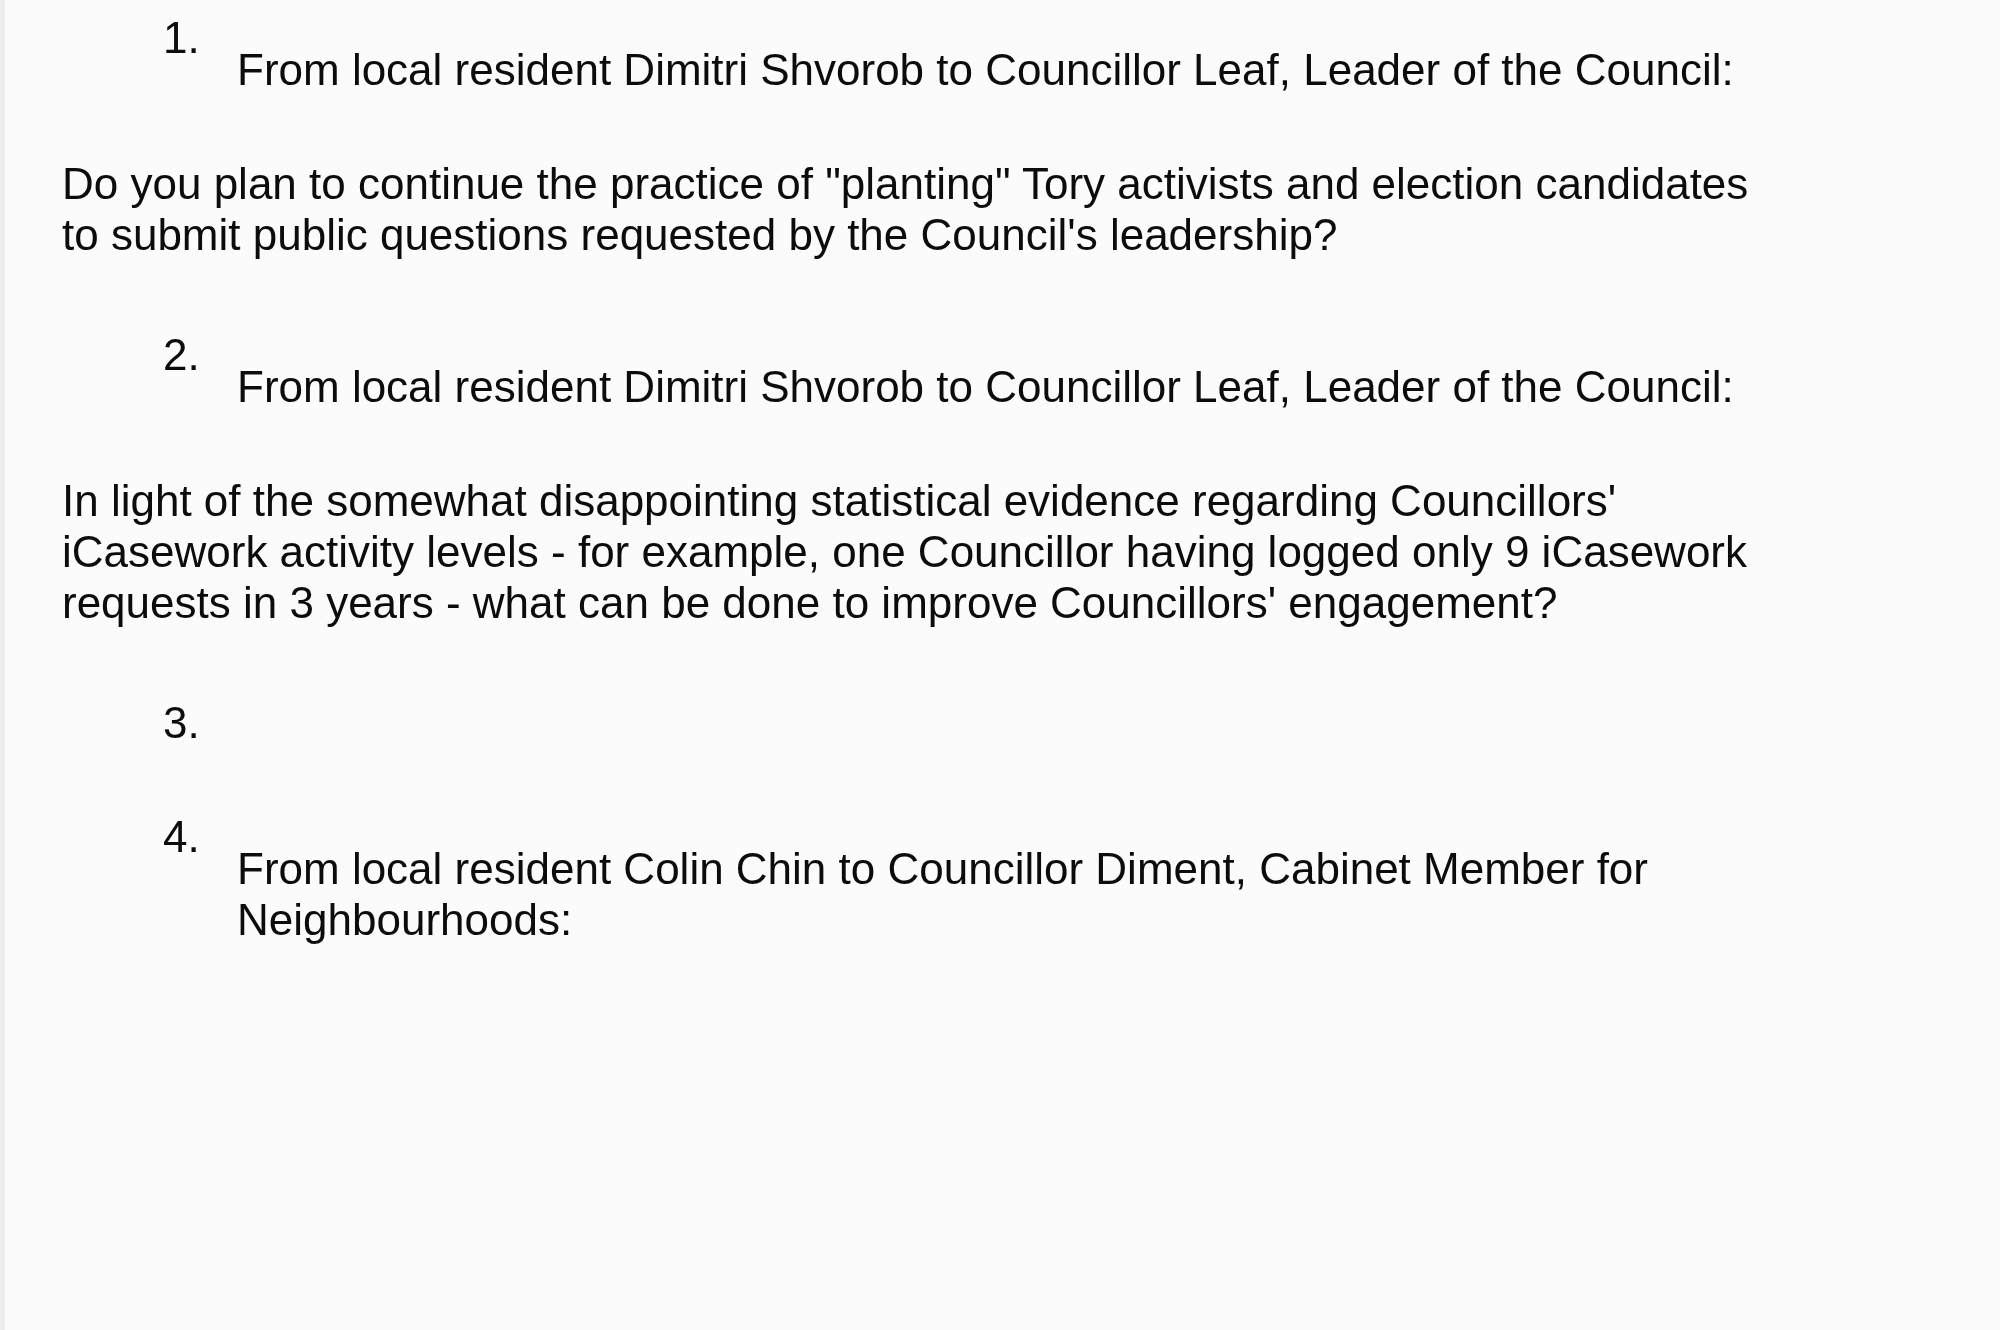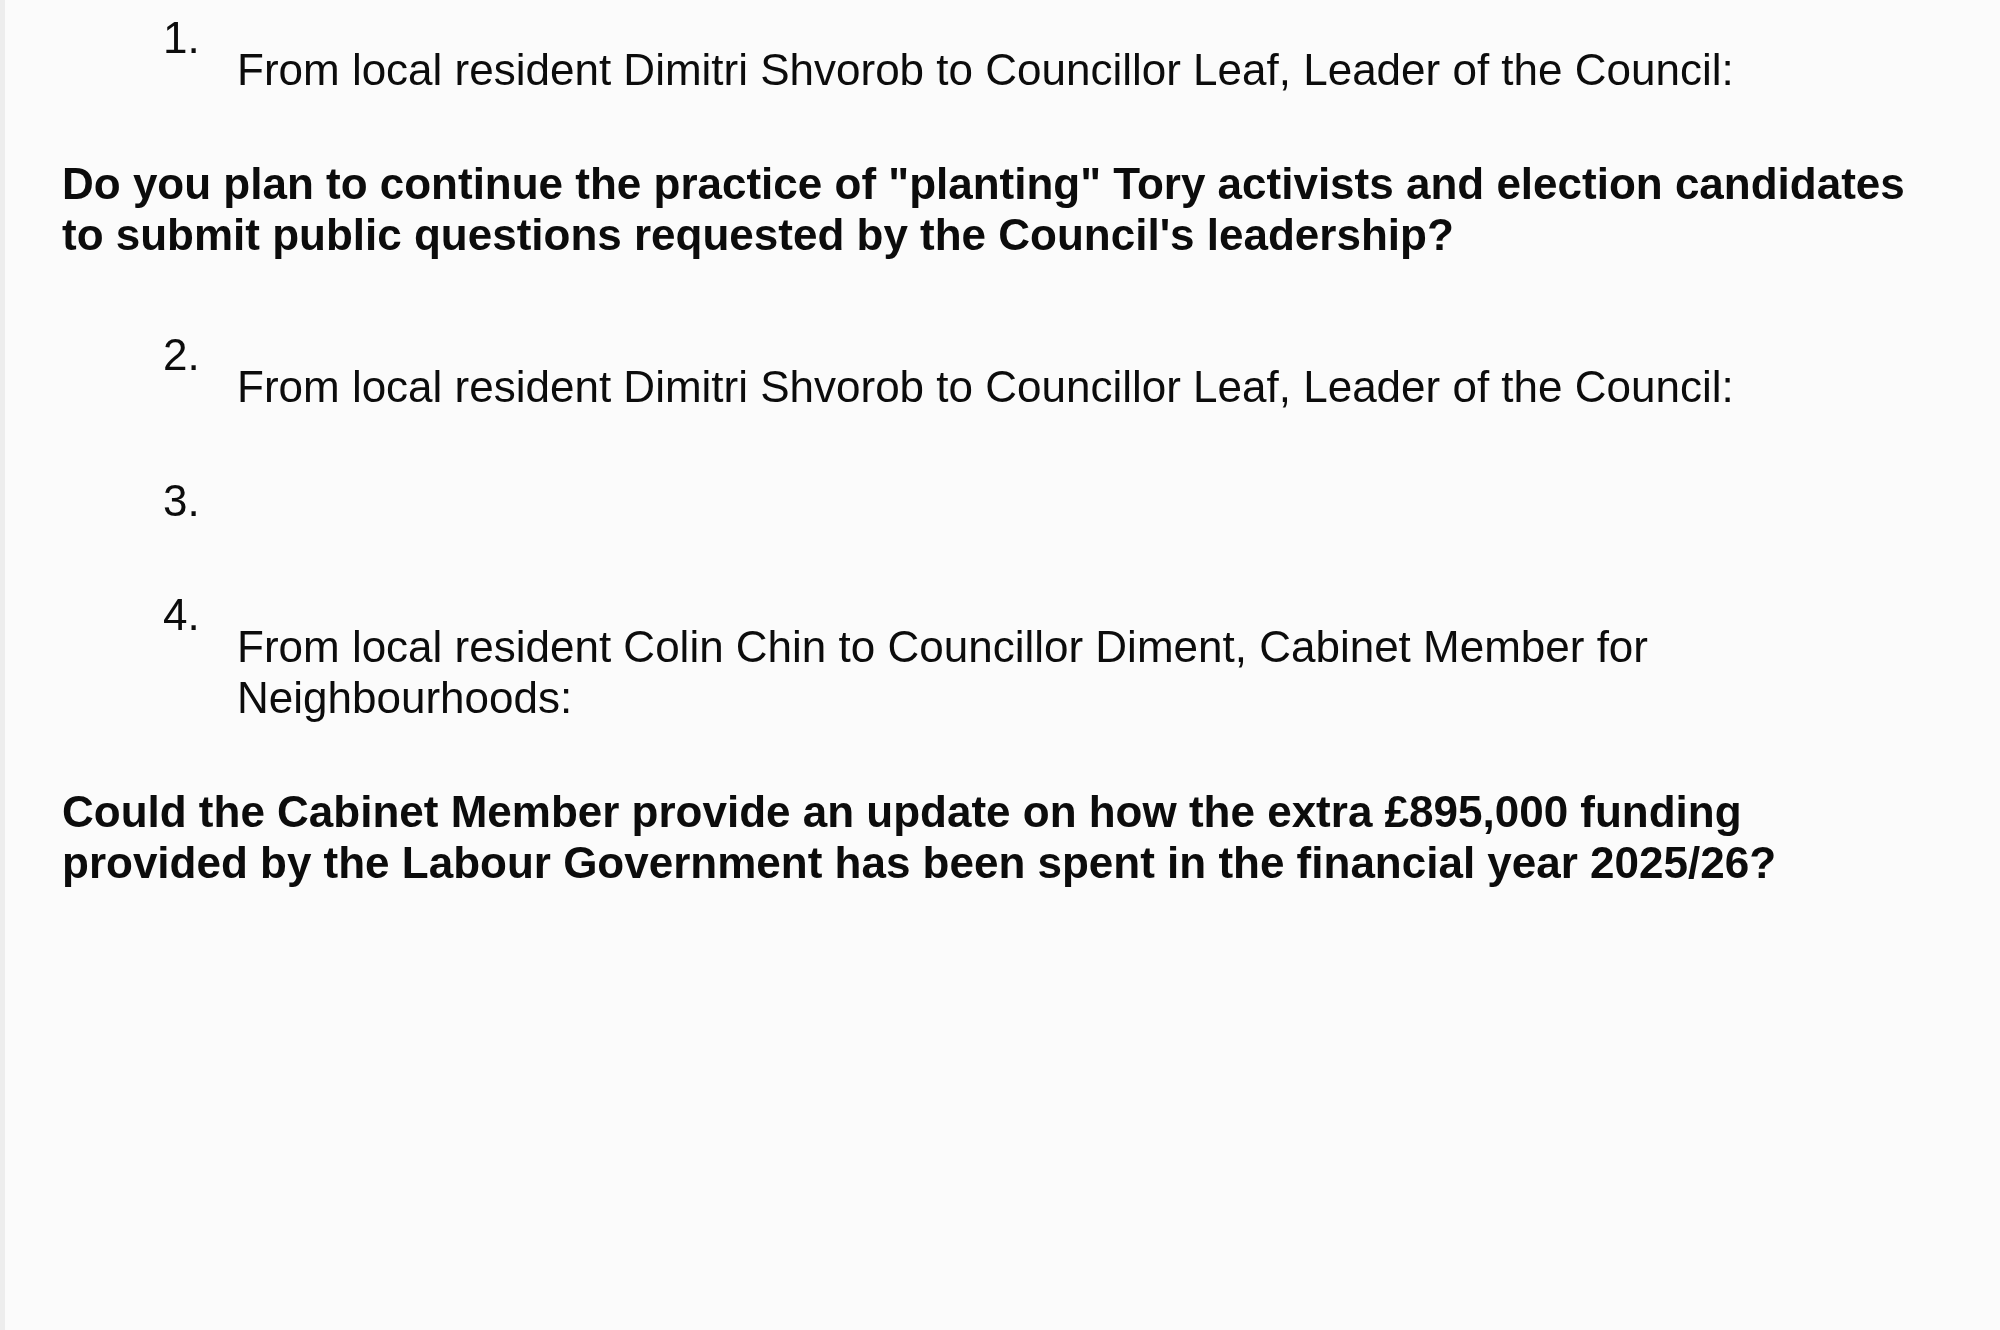--- a/index.html
+++ b/index.html
@@ -38,21 +38,20 @@
     flex: 0 0 74px;
     width: 74px;
   }
   .heading-text {
     white-space: pre-line;
     margin-top: 32px;
   }
   .body-text {
     white-space: pre-line;
     margin: 0 0 69px 0;
-    font-weight: bold;
   }
   .question:last-child .body-text {
     margin-bottom: 0;
   }
 </style>
 </head>
 <body>
 
 <div class="page-edge"></div>
 
@@ -65,30 +64,31 @@
       </div>
       <p class="body-text">Do you plan to continue the practice of "planting" Tory activists and election candidates
 to submit public questions requested by the Council's leadership?</p>
     </section>
 
     <section class="question">
       <div class="heading">
         <span class="num">2.</span>
         <span class="heading-text">From local resident Dimitri Shvorob to Councillor Leaf, Leader of the Council:</span>
       </div>
+      <p class="body-text">In light of the somewhat disappointing statistical evidence regarding Councillors'
+iCasework activity levels - for example, one Councillor having logged only 9 iCasework
+requests in 3 years - what can be done to improve Councillors' engagement?</p>
     </section>
 
     <section class="question">
       <div class="heading">
         <span class="num">3.</span>
       </div>
     </section>
 
     <section class="question">
       <div class="heading">
         <span class="num">4.</span>
         <span class="heading-text">From local resident Colin Chin to Councillor Diment, Cabinet Member for
 Neighbourhoods:</span>
       </div>
-      <p class="body-text">Could the Cabinet Member provide an update on how the extra £895,000 funding
-provided by the Labour Government has been spent in the financial year 2025/26?</p>
     </section>
   </div>
 
 </body></html>

